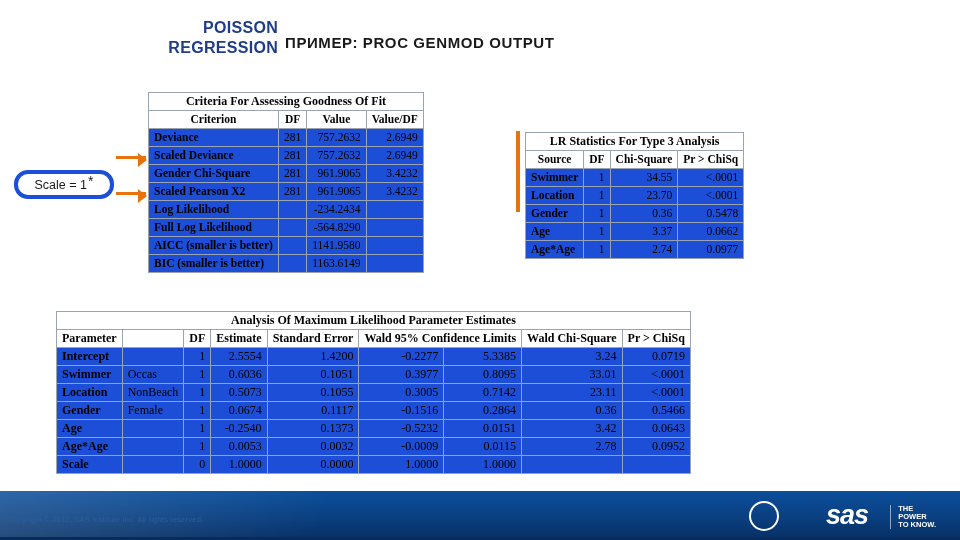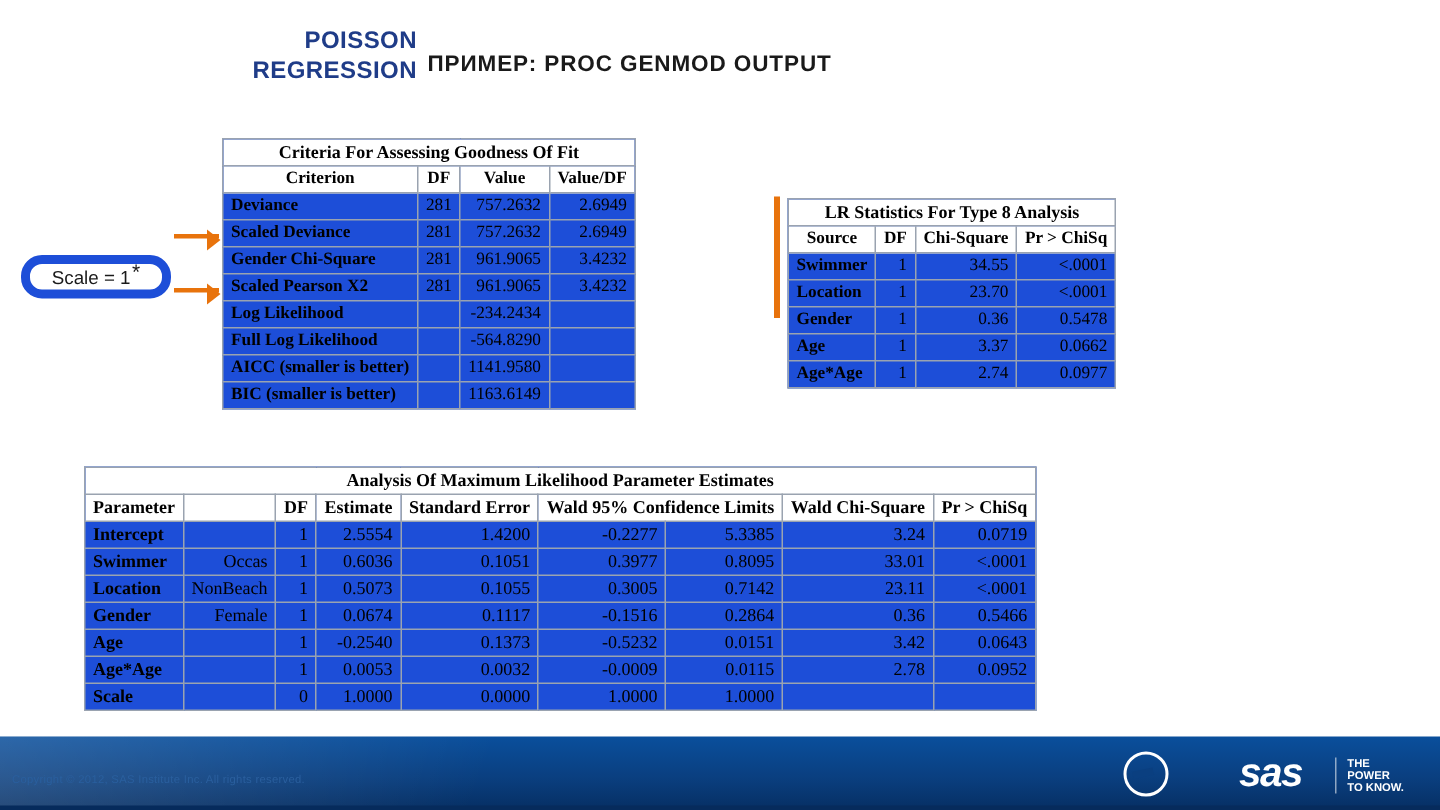--- a/index.html
+++ b/index.html
@@ -50,33 +50,33 @@
     background:#ffffff;
     text-align:center;
   }
   .cap{
     font-weight:bold;
     text-align:center;
     font-size:12px;
   }
   .num{text-align:right;}
   .lft{text-align:left;font-weight:bold;}
-  .lftn{text-align:right;}
+  .lftn{text-align:left;}
 
   
   #gof-block{position:absolute;left:148px;top:92px;}
   #lr-block{position:absolute;left:525px;top:132px;}
   #mle-block{position:absolute;left:56px;top:311px;}
 
   
   .callout{
     position:absolute;
     left:14px;top:170px;
     width:100px;height:29px;
-    border:6px solid #1d4ed8;
+    border:4px solid #1d4ed8;
     border-radius:14px;
     color:#1a1a1a;
     font-size:12.5px;
     font-weight:normal;
     display:flex;align-items:center;justify-content:center;
     background:#ffffff;
     box-sizing:border-box;
   }
   .callout .star{
     color:#1a1a1a;
@@ -234,21 +234,21 @@
         <td class="num"></td>
       </tr>
     </tbody>
   </table>
 </div>
 
 <div id="lr-block">
   <table class="sas">
     <thead>
       <tr>
-        <th class="cap" colspan="4">LR Statistics For Type 8 Analysis</th>
+        <th class="cap" colspan="4">LR Statistics For Type 3 Analysis</th>
       </tr>
       <tr>
         <th class="lft">Source</th>
         <th>DF</th>
         <th>Chi-Square</th>
         <th>Pr &gt; ChiSq</th>
       </tr>
     </thead>
     <tbody>
       <tr>

